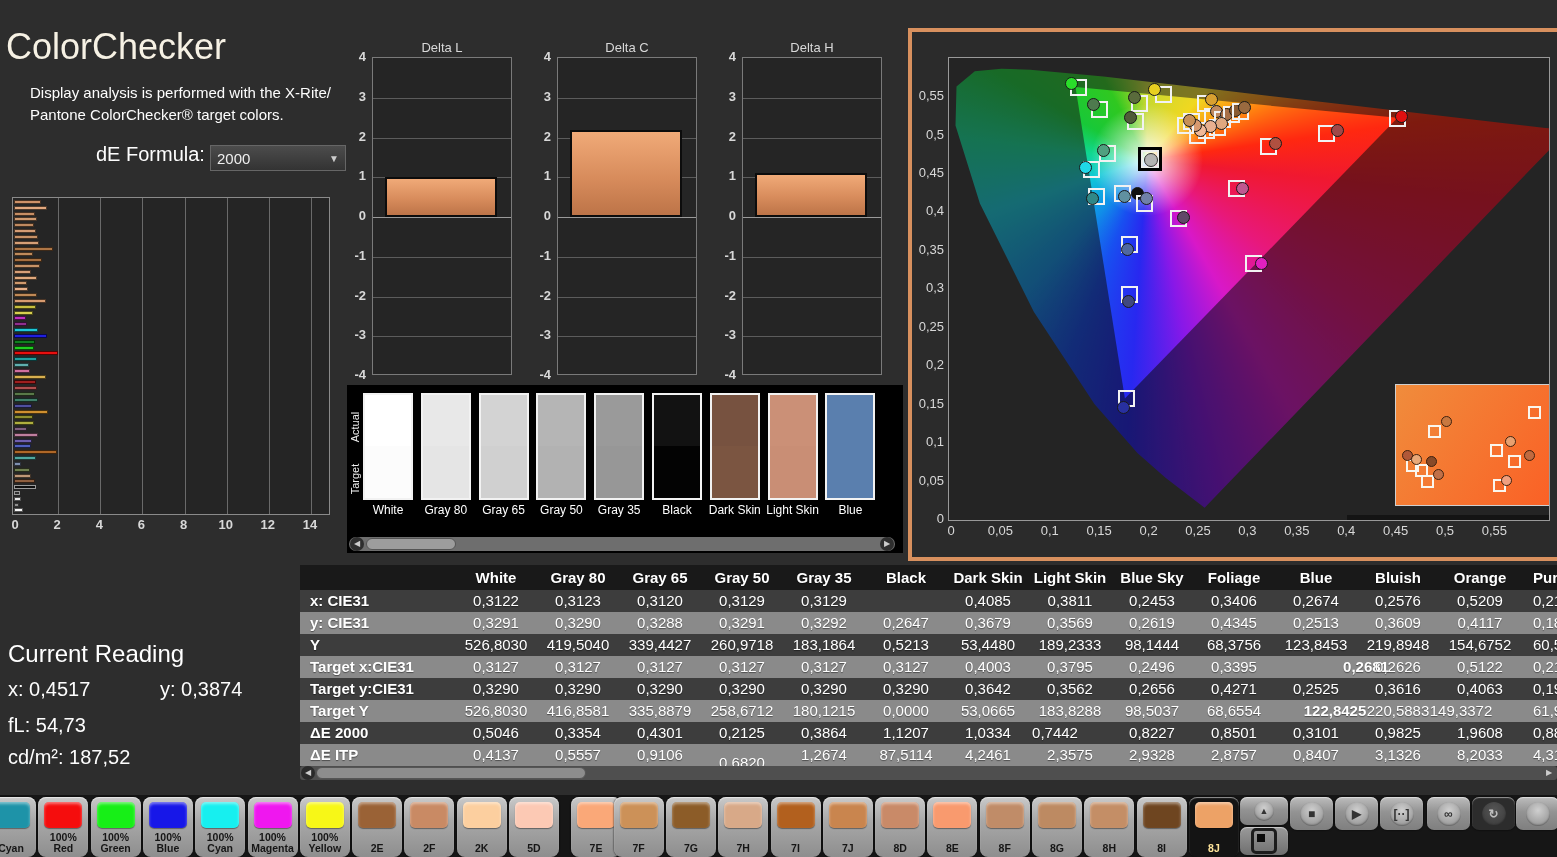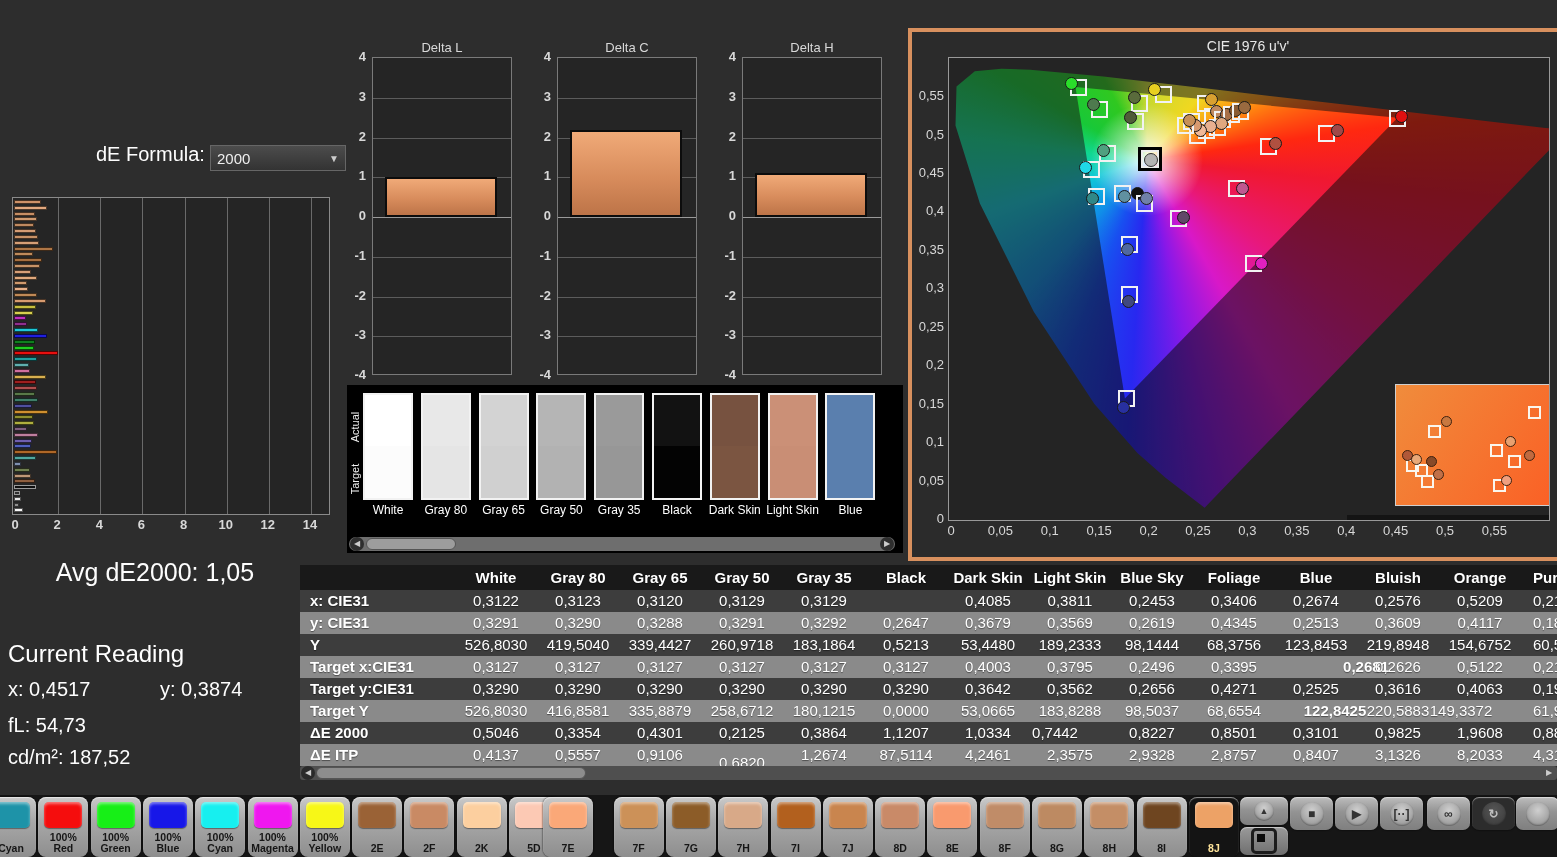--- a/index.html
+++ b/index.html
@@ -89,20 +89,25 @@
   .ctl-dark .ctl-circle{background:radial-gradient(circle at 50% 35%,#555,#383838);color:#c0c0c0;}
   .disp-icon{position:absolute;left:50%;top:50%;transform:translate(-50%,-50%);width:20px;height:20px;
              border:3px solid #1c1c1c;border-radius:5px;}
   .disp-icon>span{position:absolute;left:3px;top:3px;width:8px;height:8px;background:#0a0a0a;}
 </style>
 </head>
 <body>
 
 <div class="stage">
 
+  <div class="abs app-title">ColorChecker</div>
+  <div class="abs desc">
+    <span>Display analysis is performed with the X-Rite/</span><br>
+    <span>Pantone ColorChecker® target colors.</span>
+  </div>
   <div class="abs deF-label">dE Formula:</div>
   <div class="abs dropdown">
     <span>2000</span>
     <span class="dd-arrow">▼</span>
   </div>
   <div class="abs mini-title">DeltaE 2000</div>
   <div class="abs plotbox" id="mini-plot" style="left:12px;top:197px;width:318px;height:318px;">
       <div class="gridv" style="left: 45.14px;"></div>
       <div class="gridv" style="left: 87.28px;"></div>
       <div class="gridv" style="left: 129.42px;"></div>
@@ -261,21 +266,20 @@
       <div class="swatch" style="left: 478.4px; background: linear-gradient(rgb(90, 127, 174) 0%, rgb(90, 127, 174) 50%, rgb(90, 127, 174) 50%, rgb(90, 127, 174) 100%);"></div>
       <div class="swatch-label" style="left: 472.4px; width: 62px;">Blue</div>
     </div>
   <div class="abs hscroll" style="left:349px;top:537px;width:546px;">
     <div class="scroll-arrow" style="left:1px;">◀</div>
     <div class="thumb" style="left:17px;width:90px;"></div>
     <div class="scroll-arrow" style="right:1px;">▶</div>
   </div>
 
   <div class="abs cie-panel">
-    <div class="cie-title">CIE 1976 u'v'</div>
     <div class="cie-plot" id="cie-plot">
       <div class="locus" id="locus-dim" style="clip-path: polygon(255.6px 449.8px, 216.5px 419.8px, 188.4px 395px, 145.4px 345.9px, 84.8px 253.8px, 30.9px 145.4px, 6.5px 67.4px, 7.5px 28.4px, 25.8px 13.2px, 52.5px 10.8px, 81.2px 11.7px, 154.3px 18.6px, 262.2px 31.1px, 401.7px 47.3px, 517.1px 60.7px, 596.3px 69.9px, 618.9px 72.5px);">
           <div class="conic dim"></div>
           <div class="glow2"></div>
         </div>
       <div class="locus" id="locus-tri" style="clip-path: polygon(448.6px 59.8px, 126.5px 29.1px, 175.9px 340.5px);">
           <div class="conic"></div>
           <div class="glow"></div>
         </div>
       <div id="cie-points">
@@ -385,21 +389,20 @@
         <div class="cie-xlab" style="left: 266px;">0,25</div>
         <div class="cie-xlab" style="left: 315.4px;">0,3</div>
         <div class="cie-xlab" style="left: 364.8px;">0,35</div>
         <div class="cie-xlab" style="left: 414.2px;">0,4</div>
         <div class="cie-xlab" style="left: 463.6px;">0,45</div>
         <div class="cie-xlab" style="left: 513px;">0,5</div>
         <div class="cie-xlab" style="left: 562.4px;">0,55</div>
       </div>
   </div>
 
-  <div class="abs stat-big" style="left:0px;top:558px;width:310px;text-align:center;">Avg dE2000: 1,05</div>
   <div class="abs" style="left:8px;top:640px;font-size:24px;">Current Reading</div>
   <div class="abs stat-med" style="left:8px;top:678px;">x: 0,4517</div>
   <div class="abs stat-med" style="left:160px;top:678px;">y: 0,3874</div>
   <div class="abs stat-med" style="left:8px;top:714px;">fL: 54,73</div>
   <div class="abs stat-med" style="left:8px;top:746px;">cd/m²: 187,52</div>
 
   <div class="abs de-table" id="de-table">
       <div class="t-row t-head" style="top: 0px; height: 25px;">
         <div class="t-cell t-head t-label" style="left: 0px; width: 155px; line-height: 25px; height: 25px;"></div>
         <div class="t-cell" style="left: 155px; width: 82px; line-height: 25px; height: 25px; font-weight: bold;">White</div>
@@ -627,21 +630,21 @@
         <div class="patch-label">2F</div>
       </div>
       <div class="patch-btn" style="left: 456.7px;">
         <div class="patch-swatch" style="background: rgb(252, 207, 159);"></div>
         <div class="patch-label">2K</div>
       </div>
       <div class="patch-btn" style="left: 509px;">
         <div class="patch-swatch" style="background: rgb(252, 201, 180);"></div>
         <div class="patch-label">5D</div>
       </div>
-      <div class="patch-btn" style="left: 543px;">
+      <div class="patch-btn" style="left: 571px;">
         <div class="patch-swatch" style="background: rgb(250, 168, 120);"></div>
         <div class="patch-label">7E</div>
       </div>
       <div class="patch-btn" style="left: 613.6px;">
         <div class="patch-swatch" style="background: rgb(204, 145, 88);"></div>
         <div class="patch-label">7F</div>
       </div>
       <div class="patch-btn" style="left: 665.9px;">
         <div class="patch-swatch" style="background: rgb(140, 92, 40);"></div>
         <div class="patch-label">7G</div>

